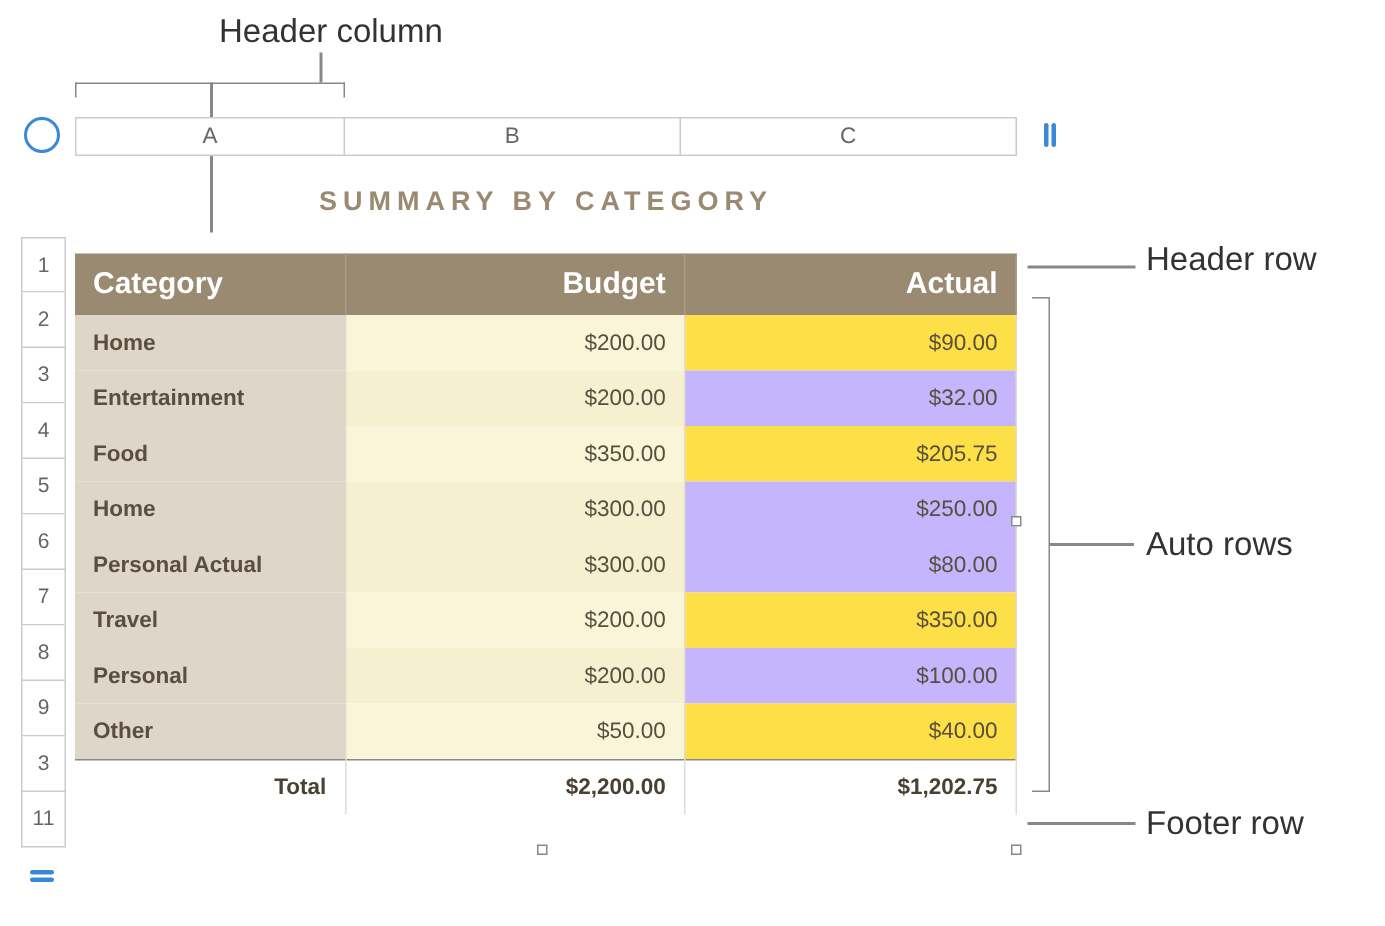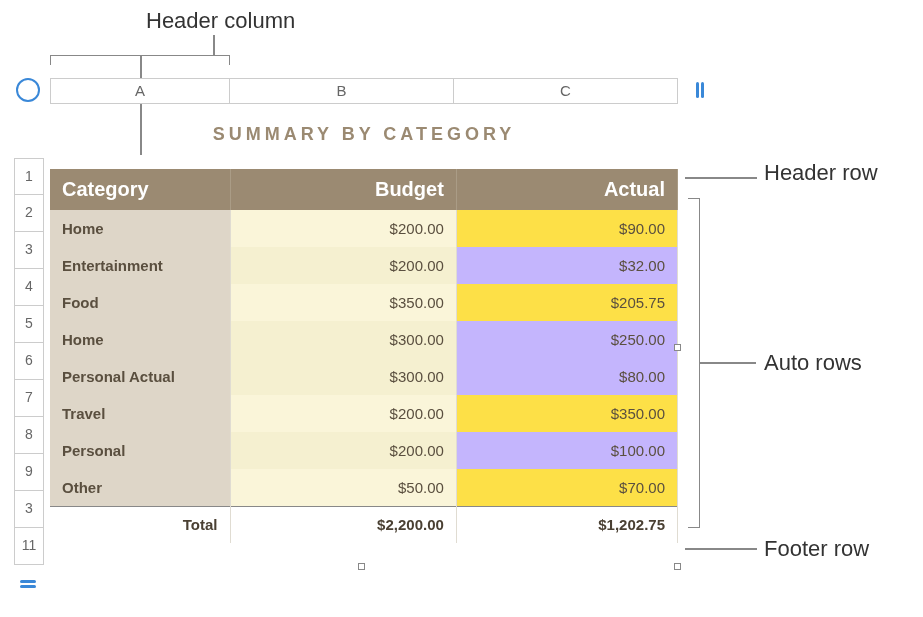--- a/index.html
+++ b/index.html
@@ -133,21 +133,21 @@
         <td class="act">$350.00</td>
       </tr>
       <tr class="alt">
         <td class="cat">Personal</td>
         <td class="bud">$200.00</td>
         <td class="act">$100.00</td>
       </tr>
       <tr>
         <td class="cat">Other</td>
         <td class="bud">$50.00</td>
-        <td class="act">$70.00</td>
+        <td class="act">$40.00</td>
       </tr>
       <tr class="footer">
         <td class="cat">Total</td>
         <td>$2,200.00</td>
         <td>$1,202.75</td>
       </tr>
     </tbody>
   </table>
 </div>
 

